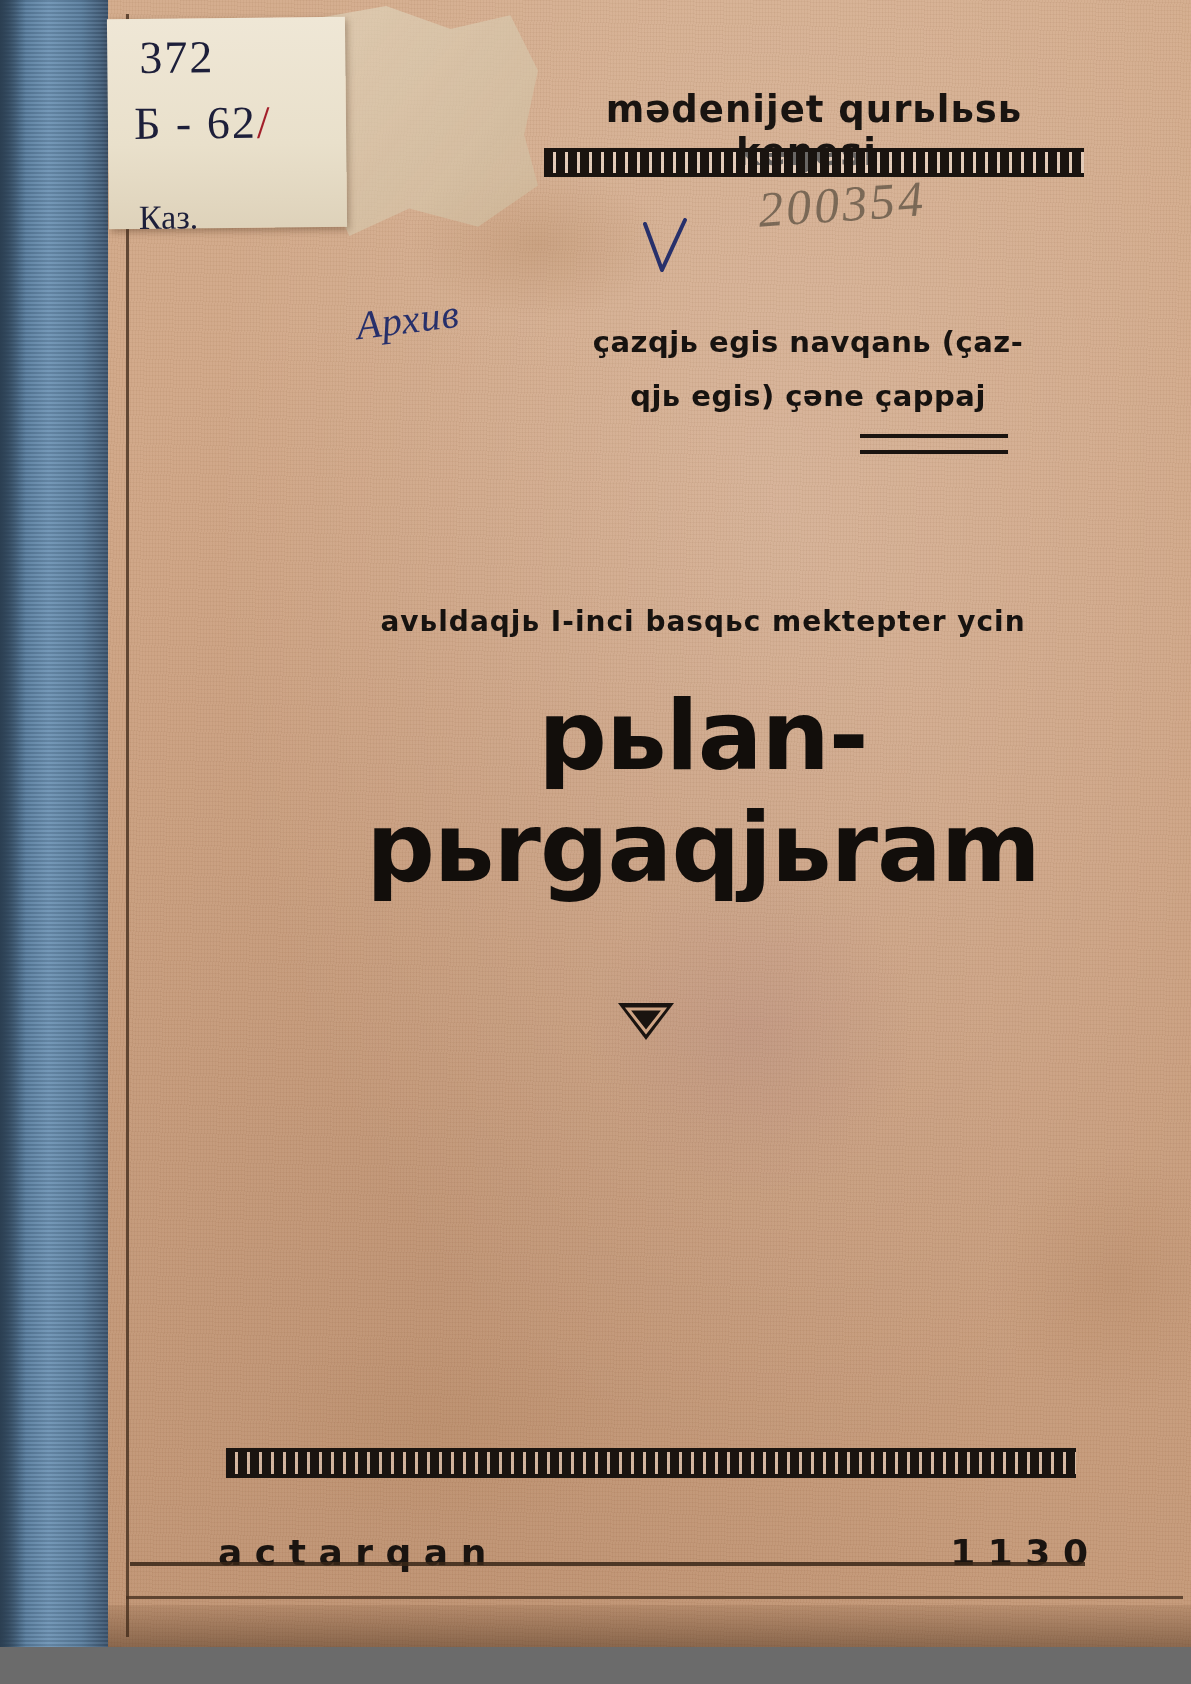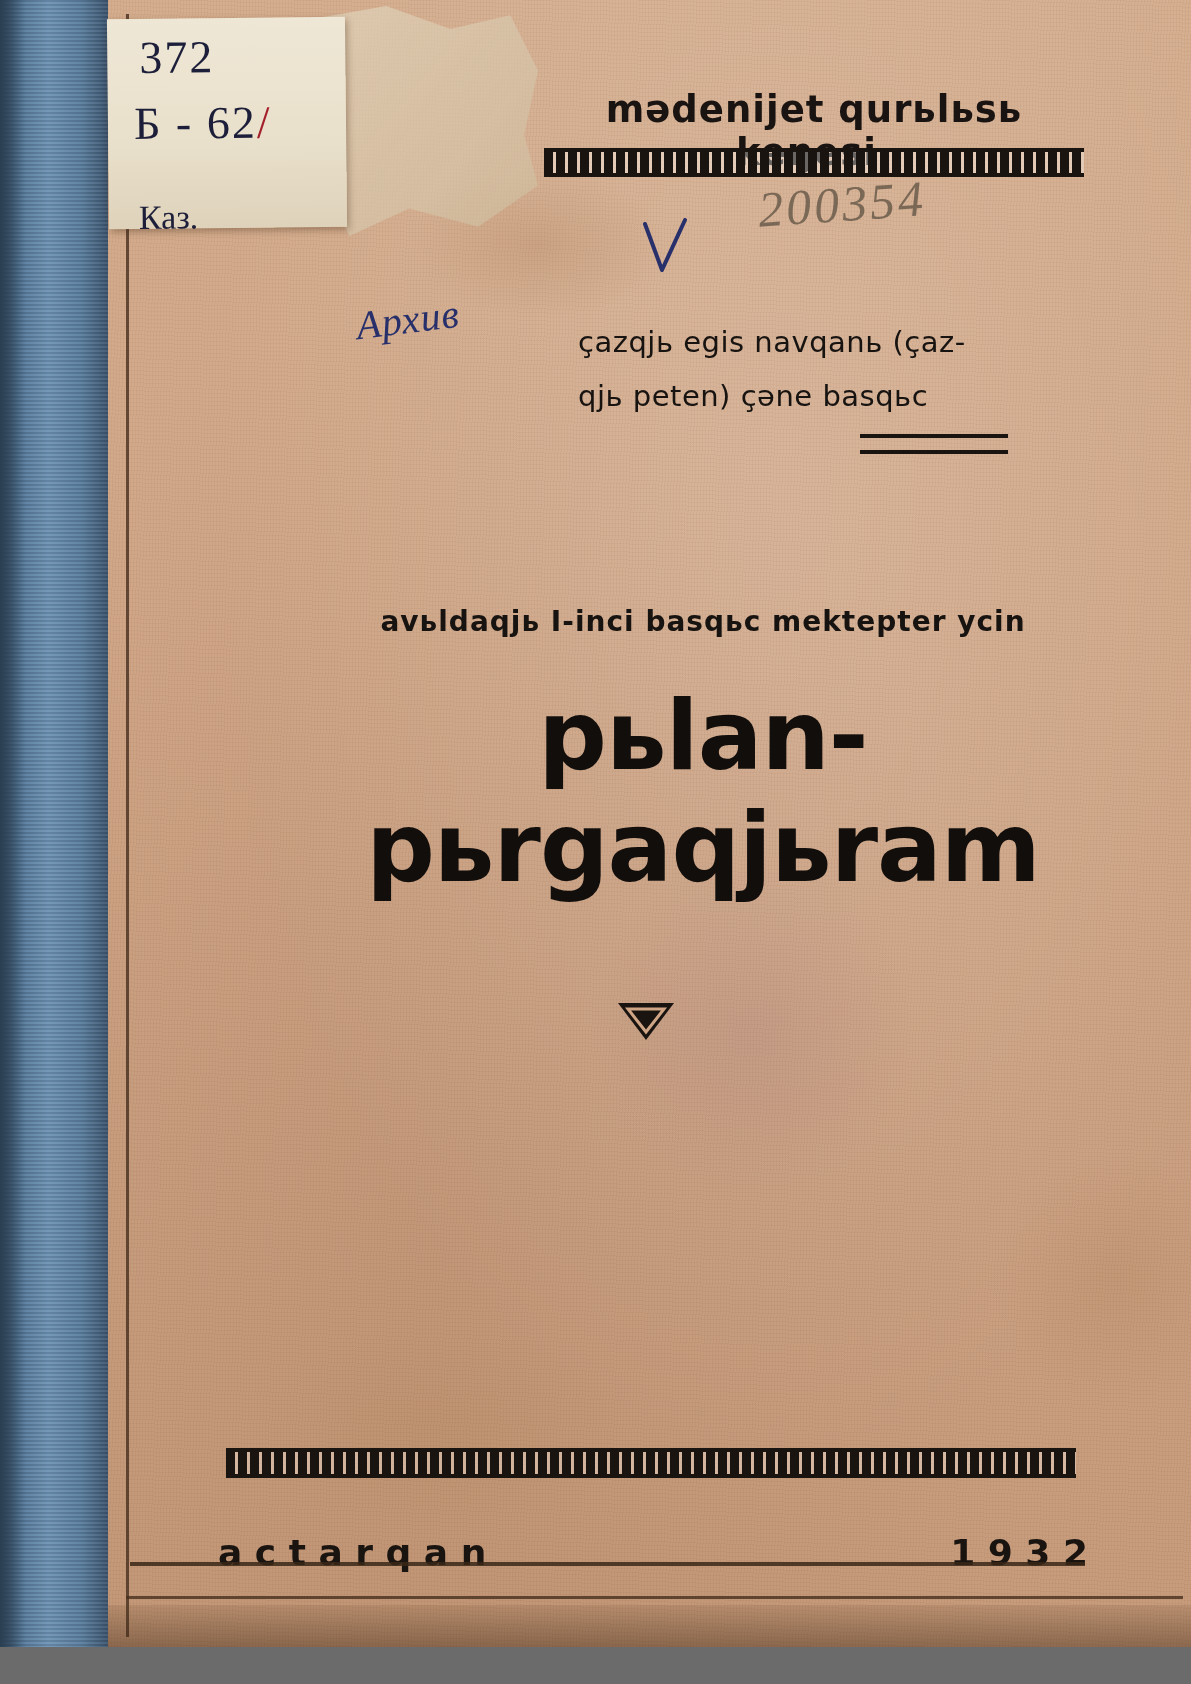--- a/index.html
+++ b/index.html
@@ -161,22 +161,23 @@
     border-bottom: 4px solid #1a1410;
   }
 
   .subtitle {
     position: absolute;
     left: 470px;
     top: 315px;
     width: 460px;
     color: #171310;
     font-size: 29px;
-    font-weight: normal;
+    font-weight: bold;
     line-height: 54px;
+    text-align: center;
     font-family: "DejaVu Sans", sans-serif;
     letter-spacing: 0.5px;
   }
   .sub-rule {
     position: absolute;
     left: 752px;
     top: 434px;
     width: 148px;
     height: 12px;
     border-top: 4px solid #1a1410;
@@ -293,34 +294,34 @@
     <div class="hw-number">200354</div>
     <svg class="hw-check" viewBox="0 0 46 58">
       <path d="M3 6 L20 52 L43 2" fill="none" stroke="#27306b" stroke-width="4" stroke-linecap="round" stroke-linejoin="round"></path>
     </svg>
 
     <div class="pub-head">mədenijet qurьlьsь keŋesi.</div>
     <div class="rule-thick"></div>
 
     <div class="subtitle">
       <div>çazqjь egis navqanь (çaz-</div>
-      <div>qjь peten) çəne basqьc</div>
+      <div>qjь egis) çəne çappaj</div>
     </div>
     <div class="sub-rule"></div>
 
     <div class="grade-line">avьldaqjь I-inci basqьc mektepter ycin</div>
 
     <div class="main-title">pьlan-pьrgaqjьram</div>
 
     <svg class="ornament" viewBox="0 0 60 42">
       <path d="M2 3 L58 3 L30 40 Z" fill="#1a1410"></path>
       <path d="M12 9 L48 9 L30 32 Z" fill="none" stroke="#cfa585" stroke-width="3"></path>
     </svg>
 
     <div class="footer-rule"></div>
     <div class="imprint">
       <span>a c t a r q a n</span>
-      <span>1 9 3 2</span>
+      <span>1 1 3 0</span>
     </div>
     <div class="footer-rule2"></div>
     <div class="bottom-edge"></div>
   </div>
 </div>
 
 </body></html>

